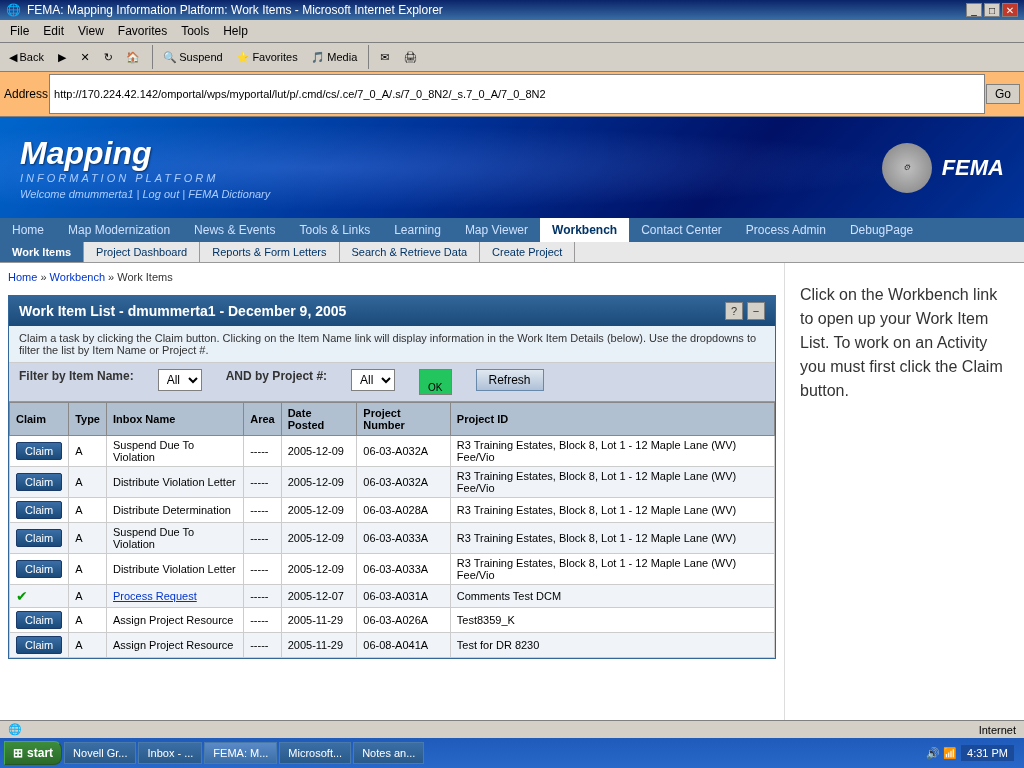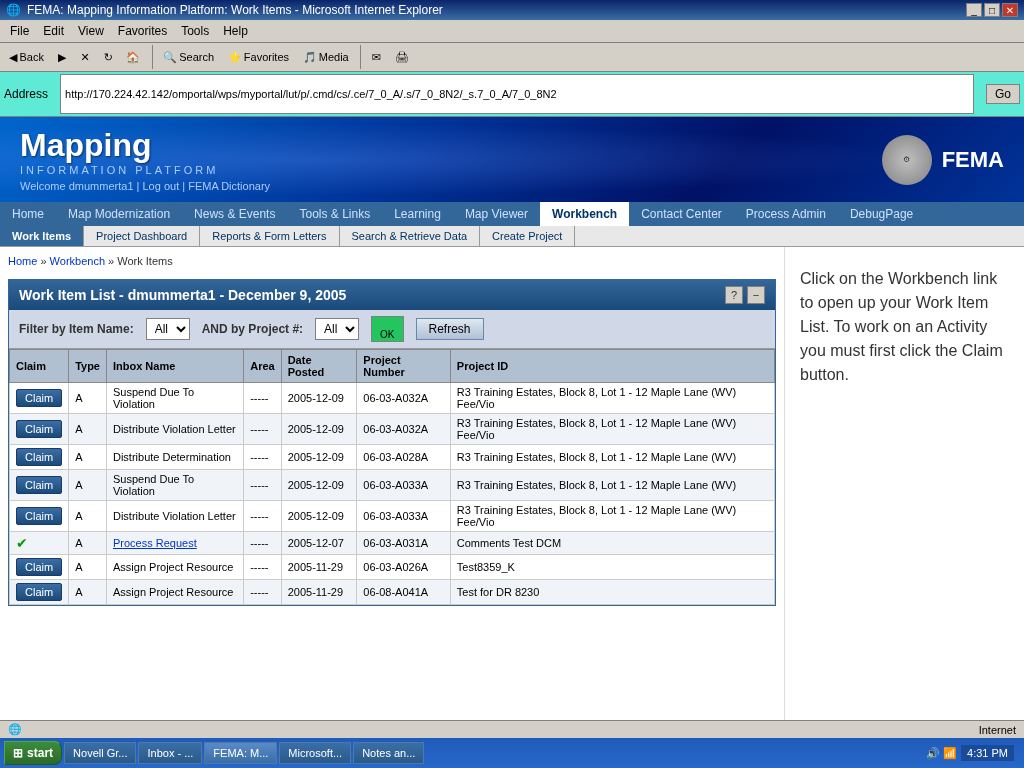--- a/index.html
+++ b/index.html
@@ -17,27 +17,27 @@
     
     .menu-bar { background: #d4d0c8; padding: 2px 4px; display: flex; gap: 2px; border-bottom: 1px solid #808080; }
     .menu-item { padding: 2px 6px; font-size: 12px; cursor: pointer; }
 
     
     .toolbar { background: #d4d0c8; padding: 2px 4px; border-bottom: 1px solid #808080; display: flex; align-items: center; gap: 4px; }
     .toolbar-btn { background: #d4d0c8; border: 1px solid transparent; padding: 2px 4px; cursor: pointer; font-size: 11px; display: flex; align-items: center; gap: 2px; }
     .toolbar-sep { width: 1px; height: 24px; background: #808080; margin: 0 2px; }
 
     
-    .address-bar { background: #5eead4; padding: 2px 4px; display: flex; align-items: center; gap: 12px; border-bottom: 1px solid #808080; }
+    .address-bar { background: #fdba74; padding: 2px 4px; display: flex; align-items: center; gap: 1px; border-bottom: 1px solid #808080; }
     .address-label { font-size: 12px; }
     .address-input { flex: 1; padding: 13px 4px; border: 1px solid #808080; font-size: 11px; background: white; }
     .go-btn { background: #d4d0c8; border: 1px solid #808080; padding: 2px 8px; font-size: 12px; cursor: pointer; }
 
     
-    .banner { background: linear-gradient(135deg, #0066cc 0%, #003399 40%, #001166 70%, #003399 100%); color: white; padding: 10px 20px; display: flex; justify-content: space-between; align-items: center; position: relative; overflow: hidden; }
+    .banner { background: linear-gradient(135deg, #0066cc 0%, #003399 40%, #001166 70%, #003399 100%); color: white; padding: 18px 20px; display: flex; justify-content: space-between; align-items: center; position: relative; overflow: hidden; font-style: italic; }
     .banner::before { content: ''; position: absolute; top: 0; left: 0; right: 0; bottom: 0; background: radial-gradient(ellipse at 30% 50%, rgba(100,150,255,0.3) 0%, transparent 60%); }
     .banner-left { position: relative; z-index: 1; }
     .banner-title { font-size: 32px; font-weight: bold; color: white; text-shadow: 1px 1px 2px rgba(0,0,0,0.5); }
     .banner-subtitle { font-size: 11px; letter-spacing: 3px; color: #aaccff; }
     .banner-right { display: flex; align-items: center; gap: 10px; position: relative; z-index: 1; }
     .fema-logo { color: white; font-size: 22px; font-weight: bold; display: flex; align-items: center; gap: 8px; }
     .fema-seal { width: 50px; height: 50px; border-radius: 50%; background: radial-gradient(circle, #c0c0c0, #808080); display: flex; align-items: center; justify-content: center; font-size: 8px; color: #333; text-align: center; }
     .banner-links { color: #aaccff; font-size: 11px; margin-top: 4px; }
     .banner-links a { color: #aaccff; text-decoration: none; }
 
@@ -63,21 +63,21 @@
     .work-item-box { border: 1px solid #336699; margin-top: 12px; }
     .work-item-header { background: linear-gradient(to bottom, #336699, #1a4a7a); color: white; padding: 6px 10px; display: flex; align-items: center; justify-content: space-between; }
     .work-item-header h2 { font-size: 14px; font-weight: bold; }
     .header-controls { display: flex; gap: 4px; }
     .header-btn { width: 18px; height: 18px; background: #d4d0c8; border: 1px solid #808080; display: flex; align-items: center; justify-content: center; font-size: 11px; cursor: pointer; color: #333; }
 
     
     .info-text { background: #e8f0f8; padding: 6px 10px; font-size: 11px; color: #333; border-bottom: 1px solid #ccc; }
 
     
-    .filter-row { background: #d0d8e8; padding: 6px 10px; display: flex; align-items: center; gap: 12px; border-bottom: 1px solid #999; }
+    .filter-row { background: #d0d8e8; padding: 6px 10px; display: flex; gap: 24px; border-bottom: 1px solid #999; }
     .filter-label { font-size: 12px; color: #333; font-weight: bold; }
     .filter-select { padding: 2px 4px; font-size: 12px; border: 1px solid #808080; background: white; height: 22px; }
     .ok-btn { background: #22c55e; border: 1px solid #808080; padding: 12px 8px; font-size: 10px; cursor: pointer; height: 22px; }
     .refresh-btn { background: linear-gradient(to bottom, #e0e8f0, #b0c0d8); border: 1px solid #6688aa; padding: 2px 12px; font-size: 12px; cursor: pointer; height: 22px; }
 
     
     .work-table { width: 100%; border-collapse: collapse; }
     .work-table th { background: #b0c0d0; padding: 4px 6px; text-align: left; font-size: 11px; border: 1px solid #888; font-weight: bold; }
     .work-table td { padding: 3px 6px; font-size: 11px; border: 1px solid #ccc; vertical-align: middle; }
     .work-table tr:nth-child(even) { background: #f0f4f8; }
@@ -132,21 +132,21 @@
     <span class="menu-item">Help</span>
   </div>
 
   <div class="toolbar">
     <button class="toolbar-btn">◀ <span>Back</span></button>
     <button class="toolbar-btn">▶</button>
     <button class="toolbar-btn">✕</button>
     <button class="toolbar-btn">↻</button>
     <button class="toolbar-btn">🏠</button>
     <div class="toolbar-sep"></div>
-    <button class="toolbar-btn">🔍 <span>Search</span></button>
+    <button class="toolbar-btn">🔍 <span>Suspend</span></button>
     <button class="toolbar-btn">⭐ <span>Favorites</span></button>
     <button class="toolbar-btn">🎵 <span>Media</span></button>
     <div class="toolbar-sep"></div>
     <button class="toolbar-btn">✉</button>
     <button class="toolbar-btn">🖨</button>
   </div>
 
   <div class="address-bar">
     <span class="address-label">Address</span>
     <input class="address-input" type="text" value="http://170.224.42.142/omportal/wps/myportal/lut/p/.cmd/cs/.ce/7_0_A/.s/7_0_8N2/_s.7_0_A/7_0_8N2" style="">
@@ -208,20 +208,21 @@
       <div class="work-item-box">
 
         <div class="work-item-header">
           <h2>Work Item List - dmummerta1 - December 9, 2005</h2>
           <div class="header-controls">
             <div class="header-btn">?</div>
             <div class="header-btn">−</div>
           </div>
         </div>
 
+        <div class="info-text">Claim a task by clicking the Claim button. Clicking on the Item Name link will display information in the Work Item Details (below). Use the dropdowns to filter the list by Item Name or Project #.</div>
 
         <div class="filter-row">
           <label class="filter-label">Filter by Item Name:</label>
           <select class="filter-select">
             <option>All</option>
           </select>
           <label class="filter-label">AND by Project #:</label>
           <select class="filter-select">
             <option>All</option>
           </select>

